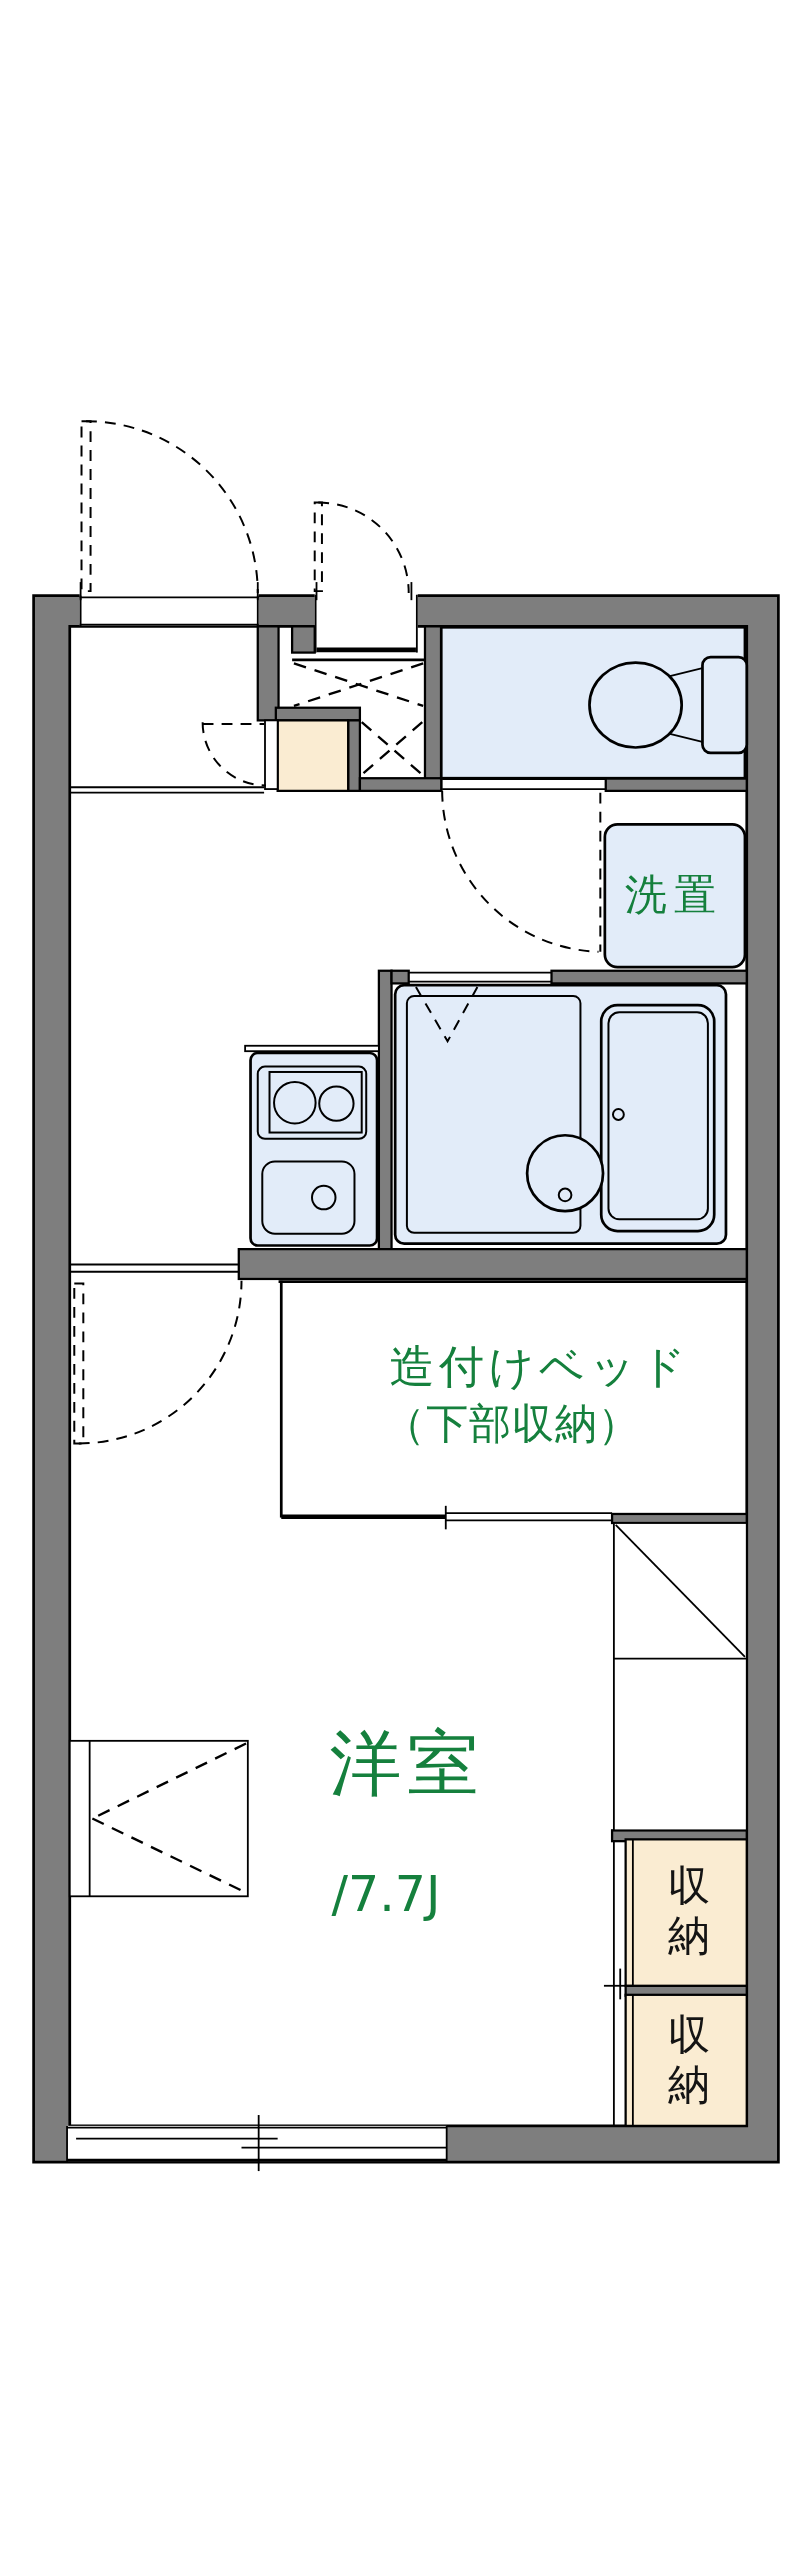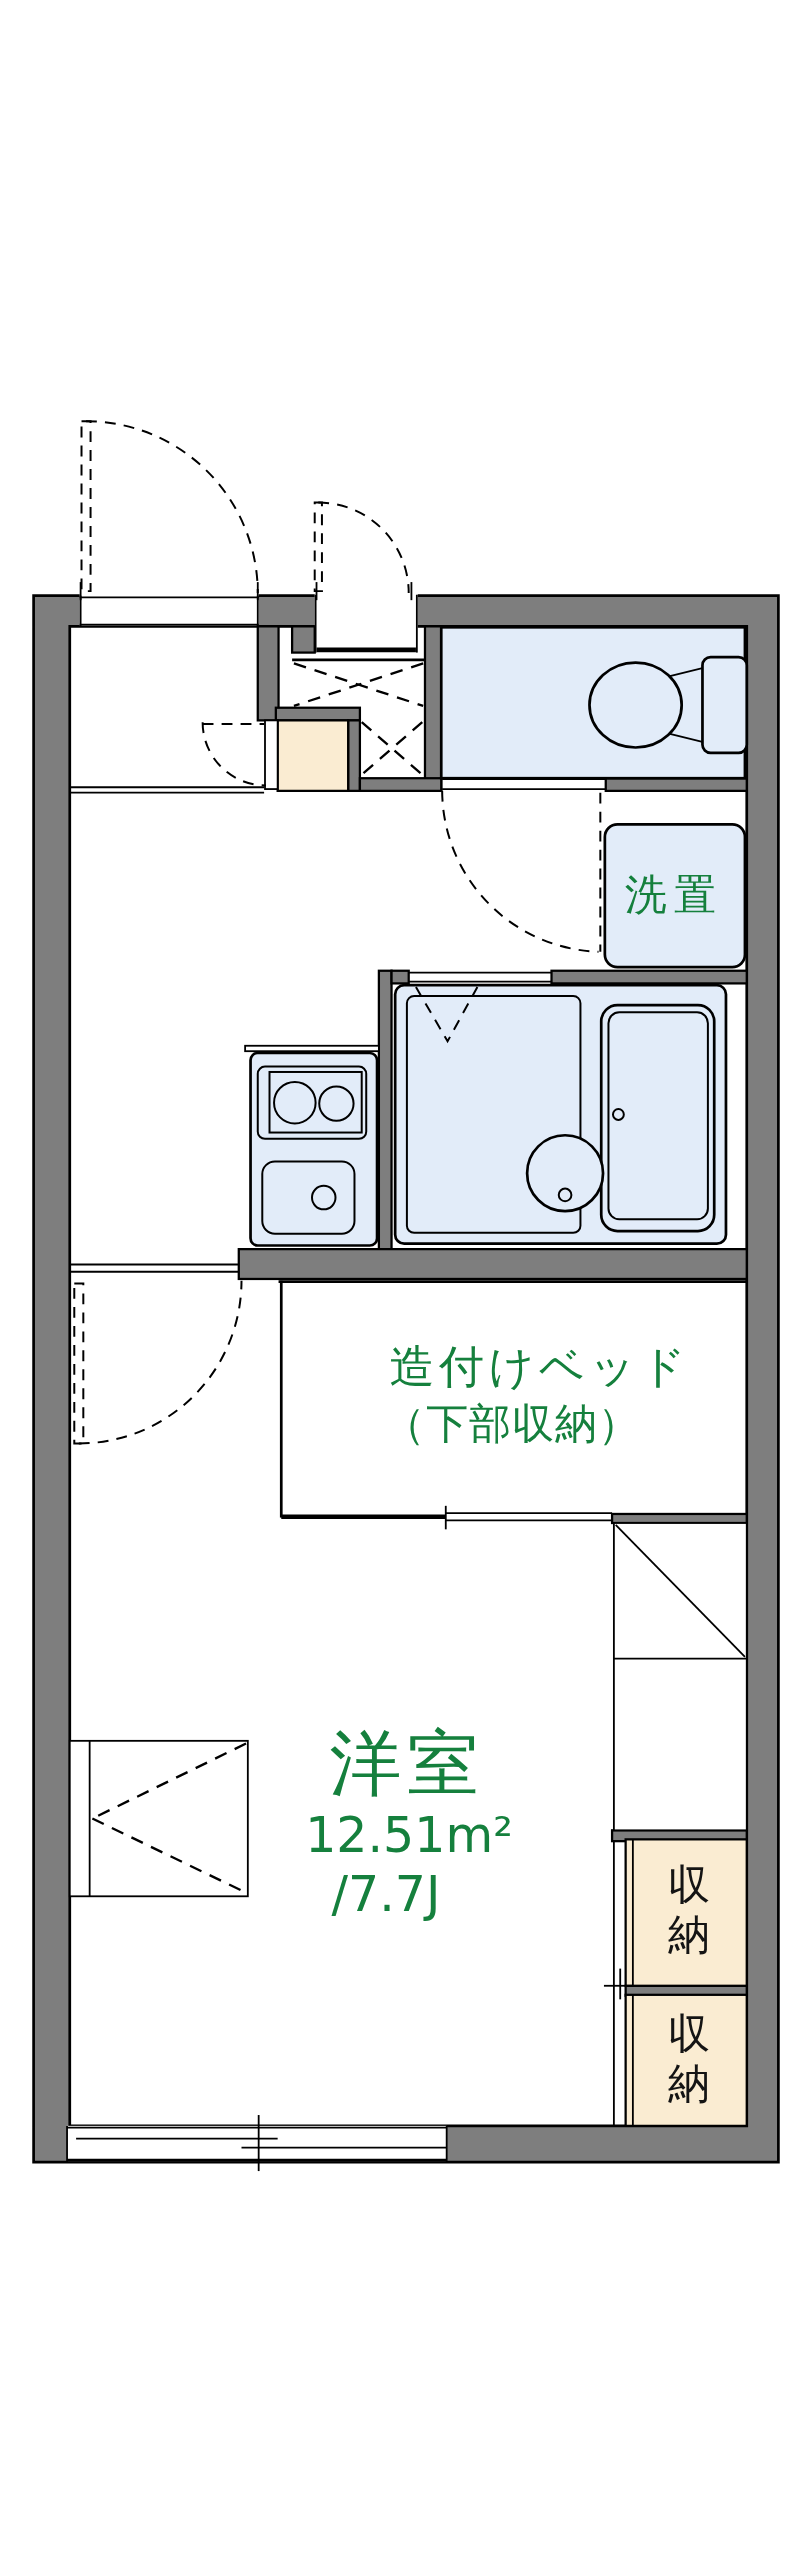--- a/index.html
+++ b/index.html
@@ -16,21 +16,21 @@
   .ln5{stroke:var(--line);fill:none;stroke-width:5;}
   .fix{fill:var(--fixture);stroke:var(--line);stroke-width:3;}
   .fix2{fill:var(--fixture);stroke:var(--line);stroke-width:2.2;}
   .fixnone{fill:none;stroke:var(--line);stroke-width:2.2;}
   .cream{fill:var(--storage);stroke:var(--line);stroke-width:2.5;}
   .whiteline{fill:#fff;stroke:var(--line);stroke-width:2;}
   .dash{stroke:var(--line);fill:none;stroke-width:2.6;stroke-dasharray:14 10;}
   .dashthin{stroke:var(--line);fill:none;stroke-width:2.2;stroke-dasharray:12 9;}
   .label{position:absolute;transform:translate(-50%,-50%);white-space:nowrap;color:#15803d;}
   .label-v{position:absolute;transform:translate(-50%,-50%);width:1em;line-height:1.18;
-    text-align:center;color:#141414;white-space:normal;word-break:break-all;font-family:Liberation Serif, serif;}
+    text-align:center;color:#141414;white-space:normal;word-break:break-all;}
 </style>
 </head>
 <body>
 
 <div class="canvas">
   <svg class="plan-svg" width="812" height="2576" viewBox="0 0 898 2850">
 
     <g>
       <path class="wall" fill-rule="evenodd" d="M37 659 H861 V2392 H37 Z M77 693 H826 V2352 H77 Z"></path>
     </g>
@@ -208,19 +208,18 @@
       <line class="ln" x1="455" y1="644" x2="455" y2="664"></line>
     </g>
   </svg>
 
   <div class="label" style="left:674px;top:895px;font-size:42px;letter-spacing:7.2px;">洗置</div>
 
   <div class="label" style="left:512px;top:1367px;font-size:45px;letter-spacing:4.5px;margin-left:28px;">造付けベッド</div>
   <div class="label" style="left:407px;top:1764px;font-size:72px;letter-spacing:5.4px;">洋室</div>
 
   <div class="label" style="left:512px;top:1424px;font-size:42px;letter-spacing:0.9px;">（下部収納）</div>
-  <div class="label" style="left:409px;top:1835px;font-size:49px;">12.51m²</div>
   <div class="label" style="left:386px;top:1894px;font-size:49px;">/7.7J</div>
 
   <div class="label-v" style="left:689px;top:1911px;font-size:42px;">収納</div>
   <div class="label-v" style="left:689px;top:2060px;font-size:42px;">収納</div>
 </div>
 
 
 </body></html>

